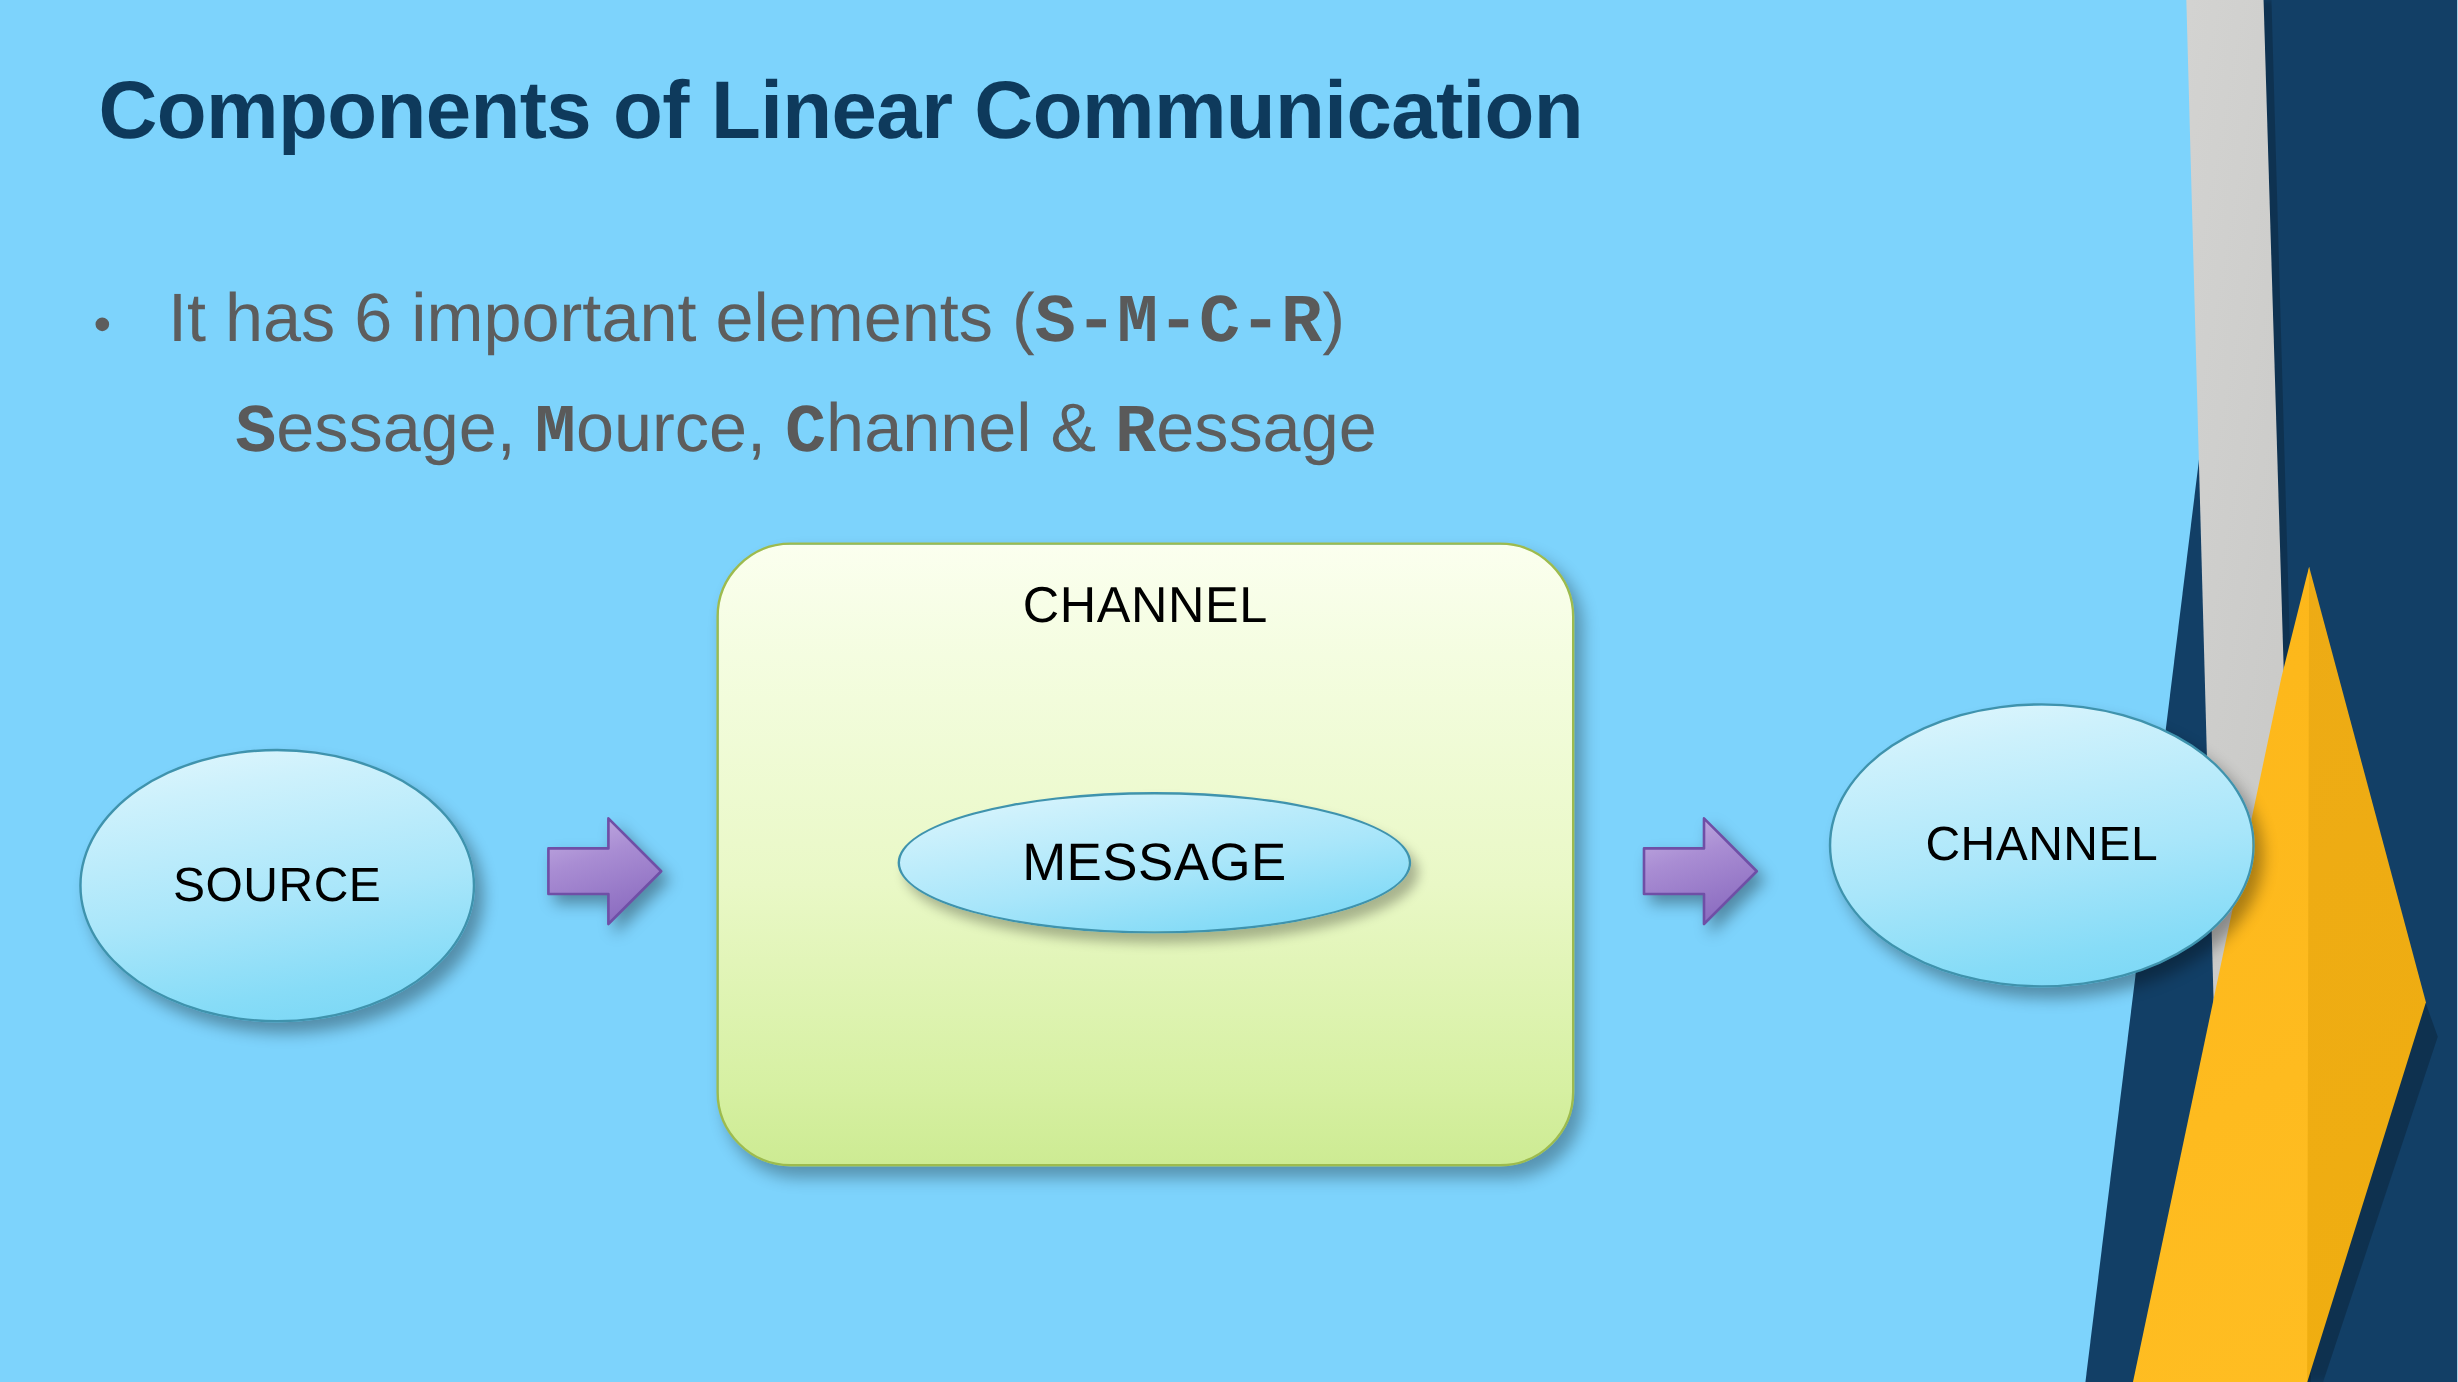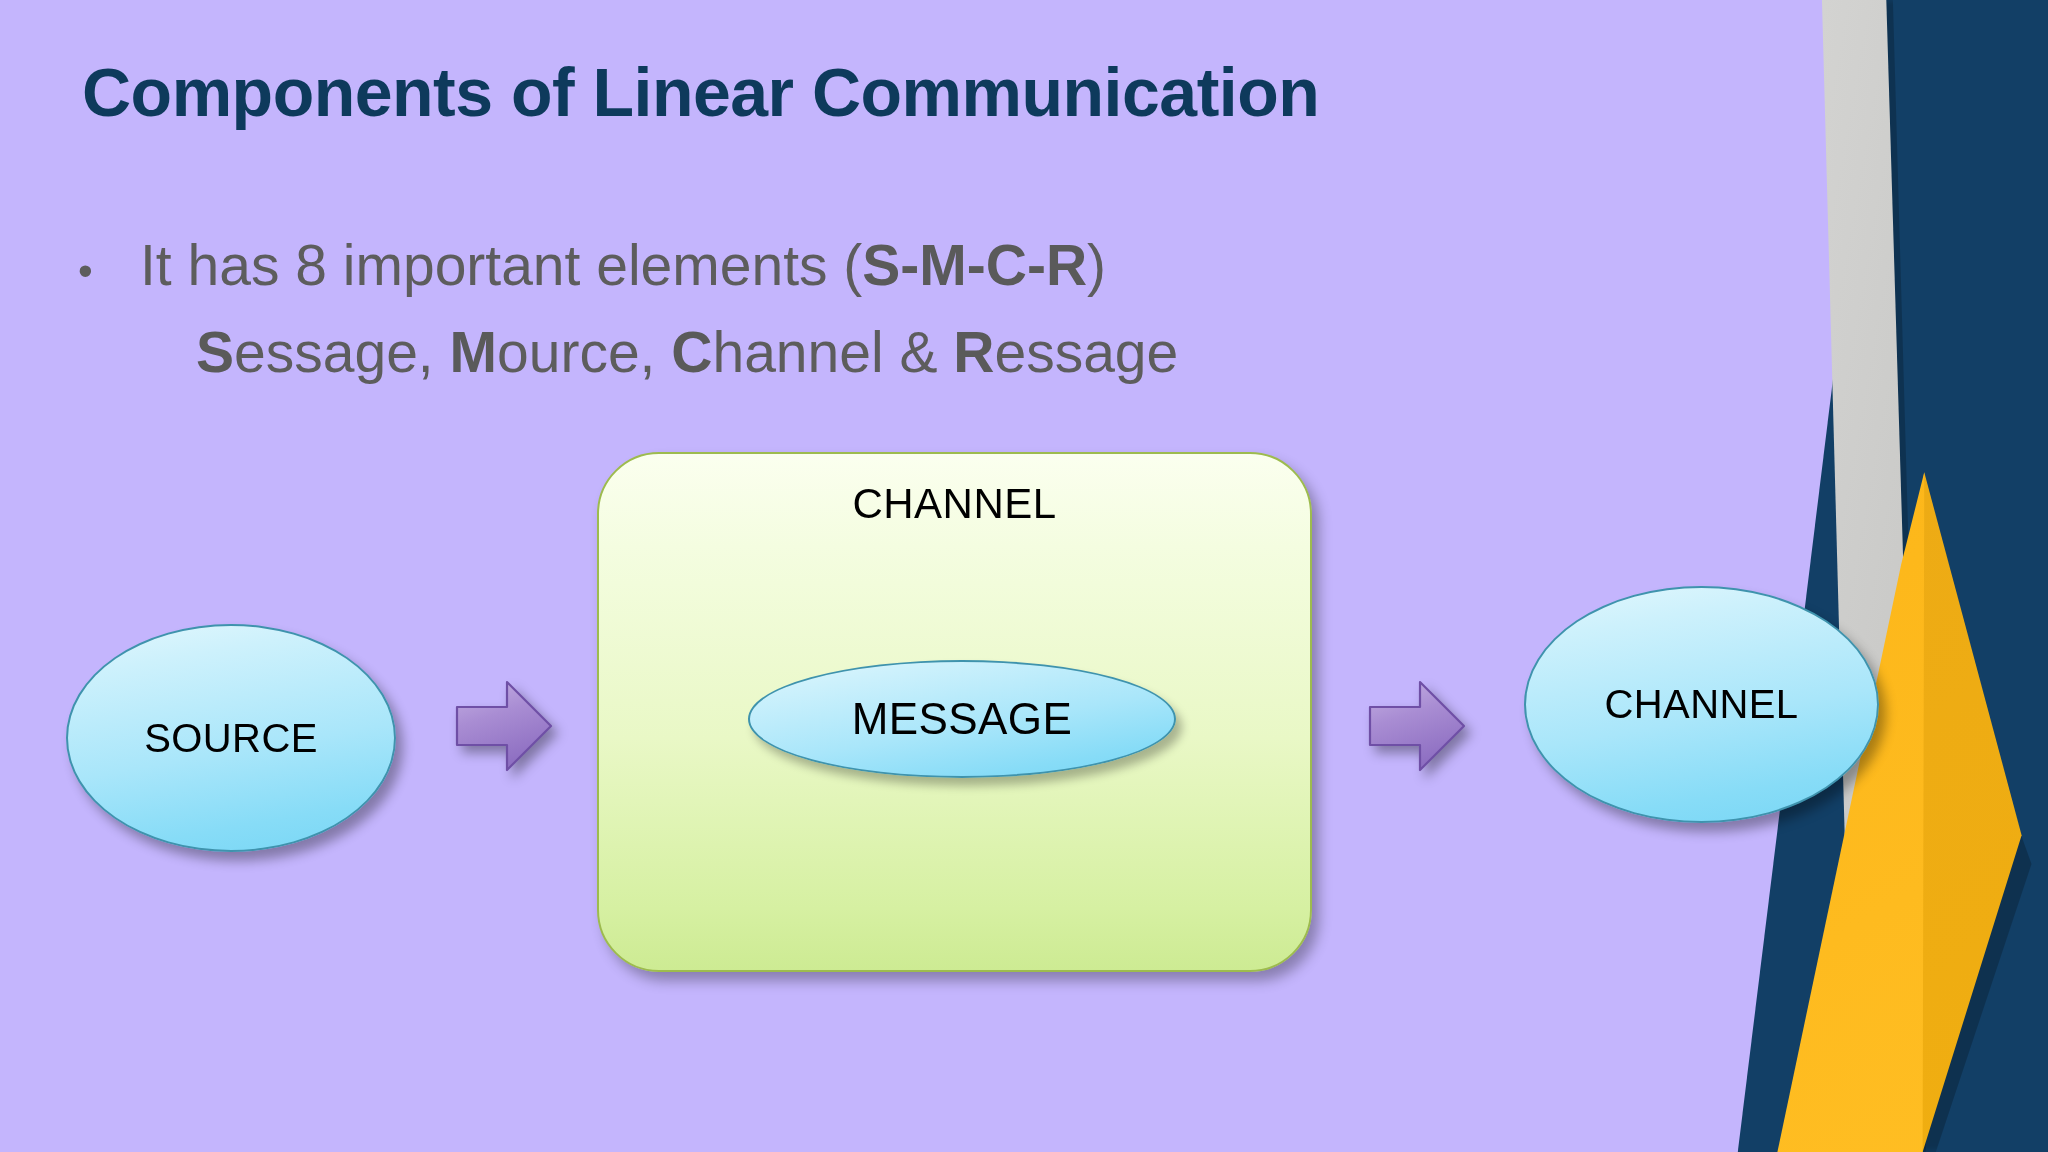--- a/index.html
+++ b/index.html
@@ -11,21 +11,21 @@
     width: 2048px;
     height: 1152px;
     overflow: hidden;
     font-family: "Liberation Sans", sans-serif;
   }
 
   #slide {
     position: relative;
     width: 2048px;
     height: 1152px;
-    background: #c4b5fd;
+    background: #7dd3fc;
     overflow: hidden;
   }
 
   
   #decor {
     position: absolute;
     top: 0;
     right: 0;
     width: 330px;
     height: 1152px;
@@ -106,21 +106,21 @@
   .bullet-dot {
     width: 62px;
     font-size: 42px;
     line-height: 1;
     color: #5d5d5d;
     flex: none;
   }
   .bullet-line2 {
     padding-left: 118px;
   }
-  .b { font-weight: bold; color: #5a5a5a; }
+  .b { font-weight: bold; color: #5a5a5a; font-family: Liberation Mono, monospace; }
 
   
   #diagram {
     position: absolute;
     left: 0;
     top: 0;
     width: 2048px;
     height: 899px;
     pointer-events: none;
   }
@@ -213,21 +213,21 @@
     <div class="decor-orange-dark"></div>
     <div class="decor-orange-light"></div>
   </div>
 
   <div id="title">Components of Linear Communication</div>
 
   <div id="bullet-block">
 
     <div class="bullet-row">
       <span class="bullet-dot">•</span>
-      <span><span>It has 8 important elements (</span><span class="b">S-M-C-R</span><span>)</span></span>
+      <span><span>It has 6 important elements (</span><span class="b">S-M-C-R</span><span>)</span></span>
     </div>
 
     <div class="bullet-row bullet-line2">
       <span><span class="b">S</span><span>essage, </span><span class="b">M</span><span>ource, </span><span class="b">C</span><span>hannel &amp; </span><span class="b">R</span><span>essage</span></span>
     </div>
 
   </div>
 
   <div id="diagram">
 

